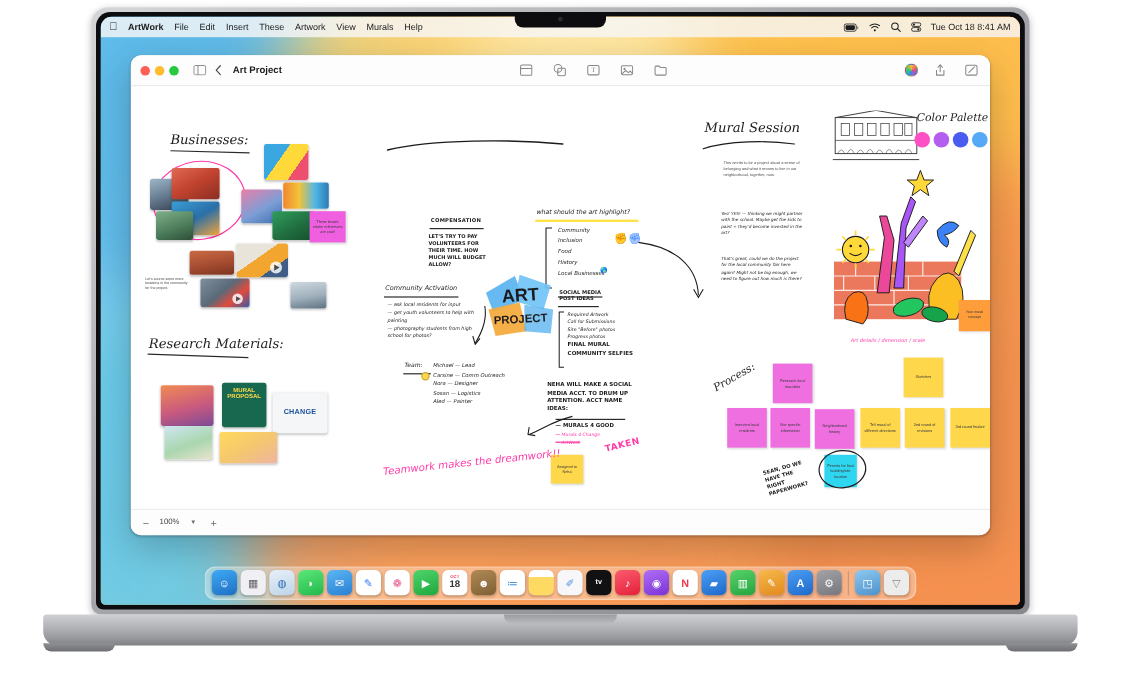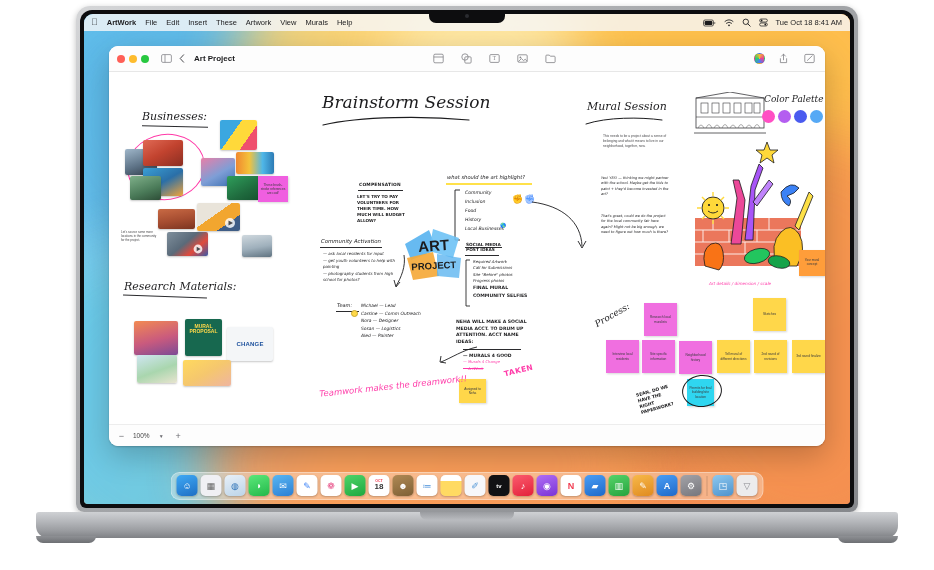--- a/index.html
+++ b/index.html
@@ -333,21 +333,20 @@
         <div class="photo" style="left:25px; top:249px; width:44px; height:34px; background:linear-gradient(165deg,#f28a52,#c95a7e 55%,#7c4b96);"></div>
         <div class="photo" style="left:76px; top:247px; width:37px; height:37px; background:#17684f; display:flex; align-items:flex-start; justify-content:center;">
           <span style="font-size:5px; font-weight:bold; color:#ffd94a; text-align:center; margin-top:5px; line-height:1.05;">MURAL PROPOSAL</span>
         </div>
         <div class="photo" style="left:118px; top:255px; width:46px; height:34px; background:#f4f6f8; display:flex; align-items:center; justify-content:center;">
           <span style="font-size:6px; font-weight:bold; color:#1a4f9c; letter-spacing:.2px;">CHANGE</span>
         </div>
         <div class="photo" style="left:28px; top:283px; width:40px; height:28px; background:linear-gradient(160deg,#cfe6f2,#a9d6ae 55%,#e8e4cf);"></div>
         <div class="photo" style="left:74px; top:288px; width:48px; height:26px; background:linear-gradient(150deg,#ffd95e,#f5c76e 50%,#efb5a0);"></div>
 
-        <div class="hs" style="left:213px; top:20px; font-size:17px;">Brainstorm Session</div>
         <svg width="150" height="14" viewBox="0 0 150 14" style="position:absolute; left:212px; top:42px;">
           <path d="M2 11 C40 2, 105 2, 148 6" fill="none" stroke="#1c1c1e" stroke-width="1.2" stroke-linecap="round"></path>
         </svg>
 
         <div class="hand hand-bold" style="left:250px; top:110px; font-size:4.4px; letter-spacing:.2px;">COMPENSATION</div>
         <div class="underline-sw" style="left:249px; top:118px; width:45px;"></div>
         <div class="hand hand-bold" style="left:248px; top:122px; width:52px; font-size:4.2px; line-height:1.45;">LET'S TRY TO PAY VOLUNTEERS FOR THEIR TIME. HOW MUCH WILL BUDGET ALLOW?</div>
 
         <div class="hand" style="left:338px; top:102px; font-size:5.2px; font-style:italic;">what should the art highlight?</div>
         <div style="position:absolute; left:337px; top:111px; width:86px; height:2.4px; background:#ffe14a;"></div>

